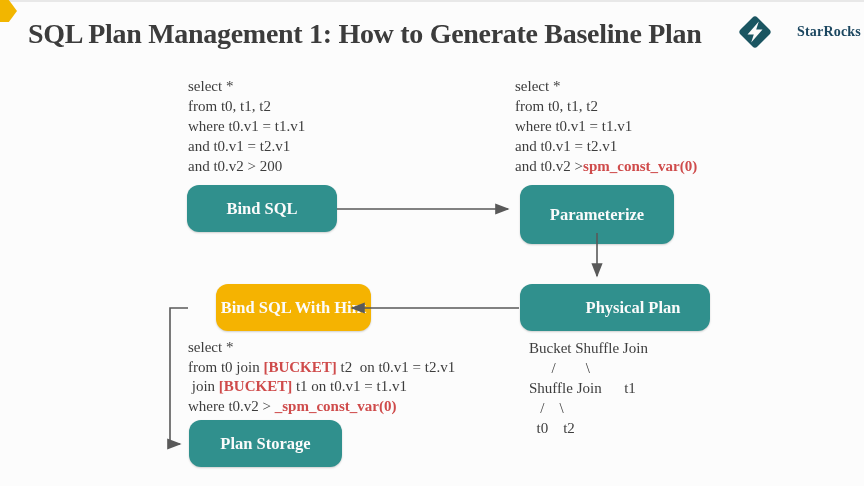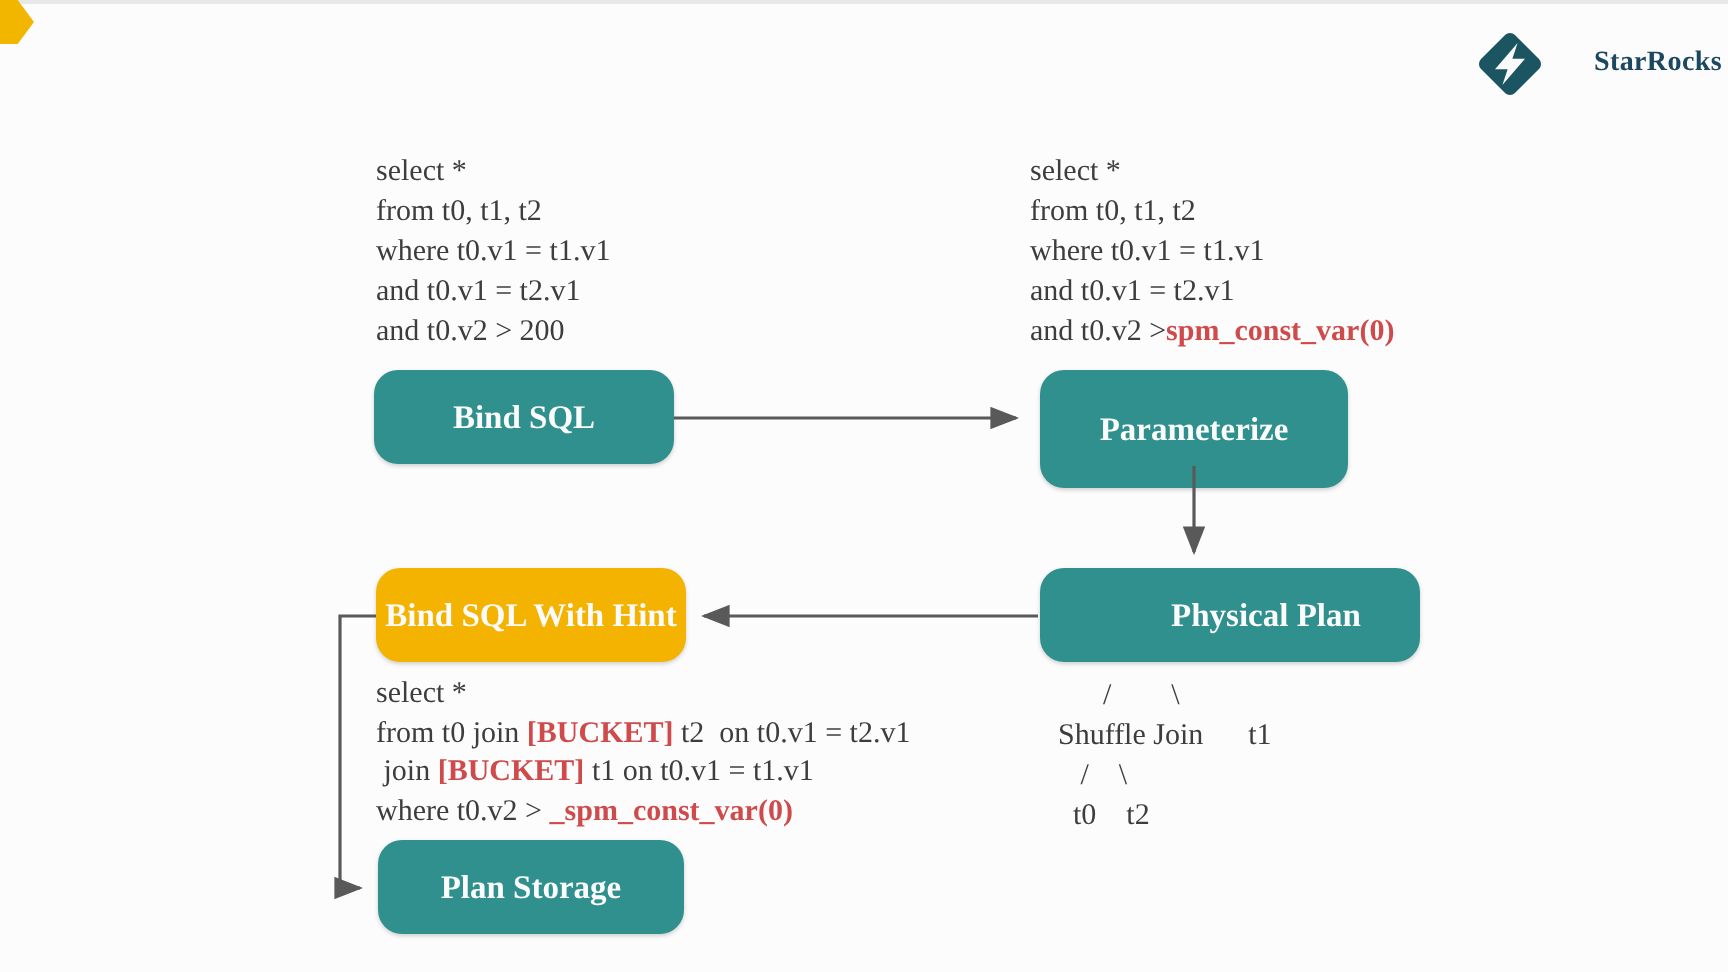--- a/index.html
+++ b/index.html
@@ -31,21 +31,21 @@
   .hintblock .ln { line-height:19.5px; }
   .red { color:#CF4B4B; font-weight:bold;margin-top:16px; }
 
   
   .node {
     position:absolute; display:flex; align-items:center; justify-content:center;
     background:#30908D; color:#FBFBFB; font-weight:bold; font-size:16.5px;
     border-radius:12px; box-shadow:0 1px 2px rgba(0,0,0,0.18);
     text-align:center;
   }
-  .node.yellow { background:#F5B301; }
+  .node.yellow { background:#F5B301;margin-left:28px; }
   .n-bind-sql      { left:187px; top:185px; width:150px; height:47px; }
   .n-parameterize  { left:520px; top:185px; width:154px; height:59px; }
   .n-physical-plan { left:520px; top:284px; width:154px; height:47px;padding-left:36px; }
   .n-bind-hint     { left:188px; top:284px; width:155px; height:47px; }
   .n-plan-storage  { left:189px; top:420px; width:153px; height:47px; }
 
   .arrows { position:absolute; left:0; top:0; width:864px; height:486px; pointer-events:none; }
 
   
   .tree { position:absolute; left:529px; top:338px; font-size:15px; color:#3D3D3D; }
@@ -55,20 +55,21 @@
   .b2 { left:515px; top:76px; }
   .b3 { left:188px; top:338px; }
 </style>
 </head>
 <body>
 
 <div class="slide">
   <div class="top-edge"></div>
 
   <span class="bullet"></span>
+  <h1 class="title">SQL Plan Management 1: How to Generate Baseline Plan</h1>
 
   <div class="logo">
     <svg width="40" height="40" viewBox="0 0 40 40">
       <rect x="8" y="8" width="24" height="24" rx="3.5" transform="rotate(45 20 20)" fill="#1A5561"></rect>
       <path d="M23.8 9.5 L12.5 22.6 L18.8 22.6 L16.2 30.5 L27.5 17.4 L21.2 17.4 Z" fill="#FBFBFB"></path>
     </svg>
     <span class="logo-text">StarRocks</span>
   </div>
 
   <div class="sqlblock b1">
@@ -106,18 +107,19 @@
   </svg>
 
   <div class="sqlblock hintblock b3">
     <div class="ln">select *</div>
     <div class="ln"><span>from t0 join </span><span class="red">[BUCKET]</span><span> t2  on t0.v1 = t2.v1</span></div>
     <div class="ln"><span> join </span><span class="red">[BUCKET]</span><span> t1 on t0.v1 = t1.v1</span></div>
     <div class="ln"><span>where t0.v2 &gt; </span><span class="red">_spm_const_var(0)</span></div>
   </div>
 
   <div class="tree">
+    <div class="ln">Bucket Shuffle Join</div>
     <div class="ln">      /        \</div>
     <div class="ln">Shuffle Join      t1</div>
     <div class="ln">   /    \</div>
     <div class="ln">  t0    t2</div>
   </div>
 </div>
 
 </body></html>

